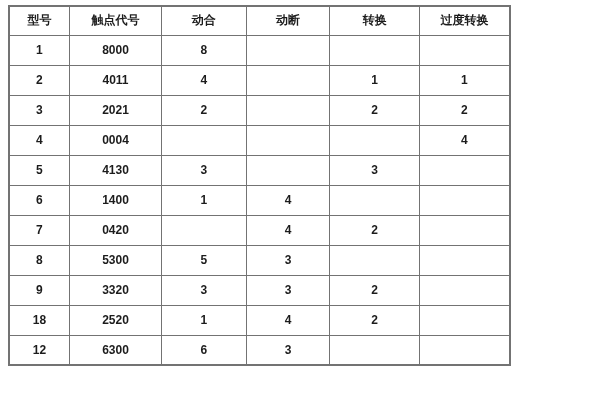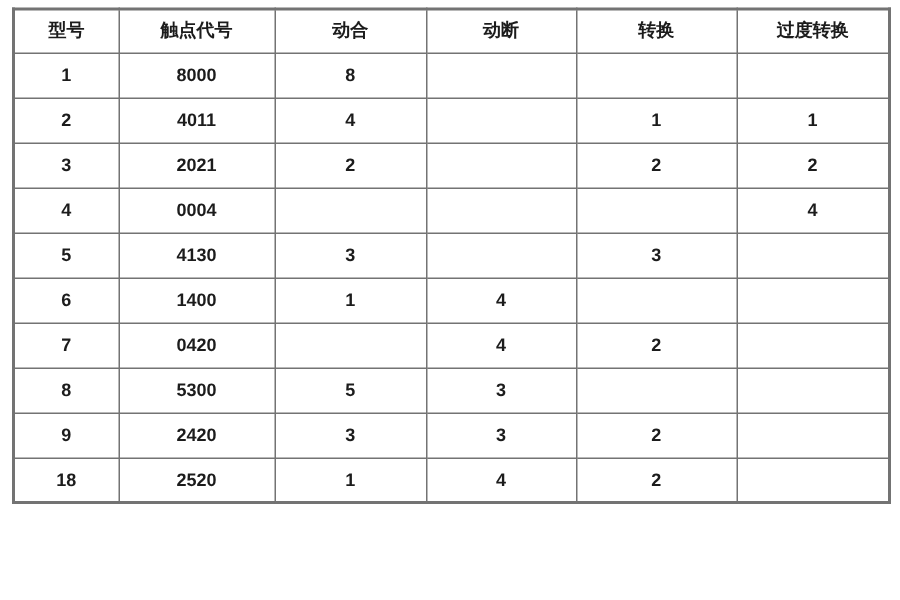--- a/index.html
+++ b/index.html
@@ -8,21 +8,21 @@
     --bg:#ffffff;
   }
   html,body{
     margin:0;padding:0;
     width:600px;height:400px;
     background:var(--bg);
     overflow:hidden;
   }
   .sheet{
     position:relative;
-    width:600px;height:400px;
+    width:511px;height:400px;
     background:var(--bg);
     border-radius:24px;
   }
   table.data-table{
     position:absolute;
     left:8px;top:5px;
     border-collapse:collapse;
     table-layout:fixed;
     border:2px solid var(--border);
   }
@@ -131,29 +131,37 @@
         <tr>
           <td>8</td>
           <td>5300</td>
           <td>5</td>
           <td>3</td>
           <td></td>
           <td></td>
         </tr>
         <tr>
           <td>9</td>
-          <td>2420</td>
+          <td>3320</td>
           <td>3</td>
           <td>3</td>
           <td>2</td>
           <td></td>
         </tr>
         <tr>
           <td>18</td>
           <td>2520</td>
           <td>1</td>
           <td>4</td>
           <td>2</td>
           <td></td>
         </tr>
+        <tr>
+          <td>12</td>
+          <td>6300</td>
+          <td>6</td>
+          <td>3</td>
+          <td></td>
+          <td></td>
+        </tr>
       </tbody>
   </table>
 </div>
 
 </body></html>

